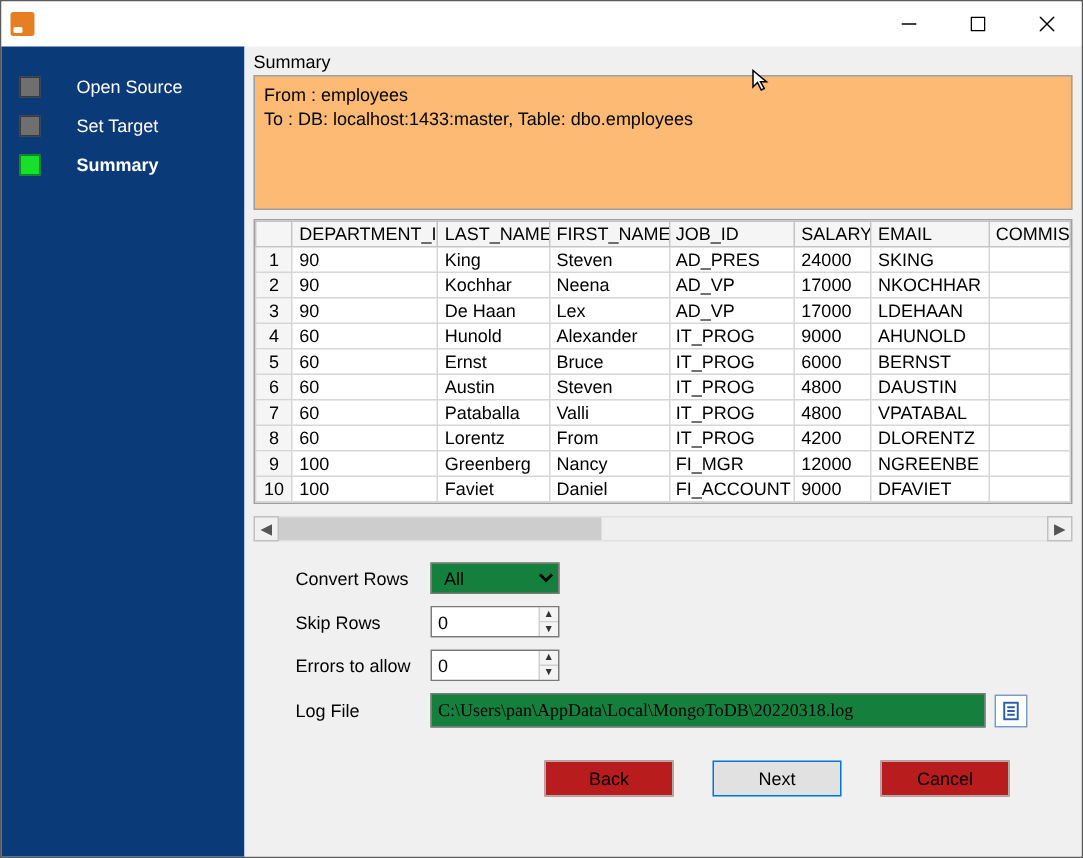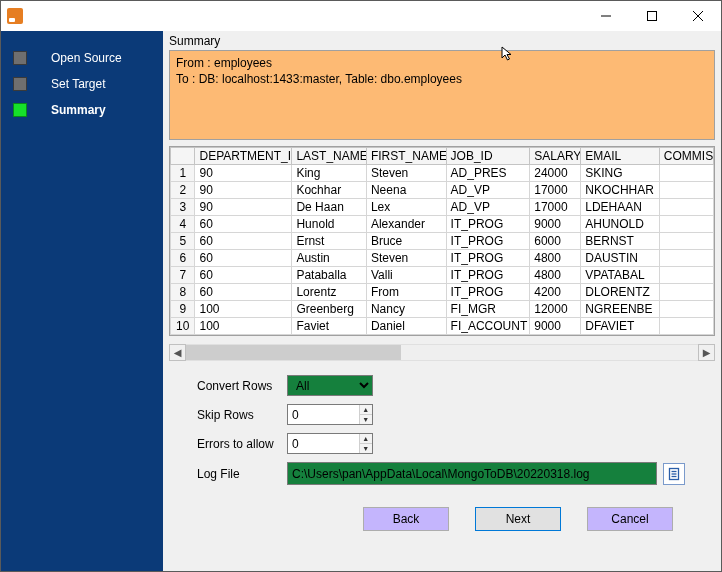--- a/index.html
+++ b/index.html
@@ -35,25 +35,25 @@
   .form-area{ padding:14px 6px 6px 34px;}
   .form-row{ display:flex; align-items:center; margin-bottom:8px; font-size:12px;}
   .form-row .lab{ width:90px;}
   select.ctl, input.ctl { font-family:inherit; font-size:12px; border:1px solid #7a7a7a; background:#15803d; padding:1px 4px; height:21px;}
   select.ctl{ width:86px;}
   .spinner{ display:flex; align-items:stretch; width:86px; height:21px; border:1px solid #7a7a7a; background:#fff;}
   .spinner input{ border:none; outline:none; width:100%; padding:0 4px; font-size:12px;}
   .spinner .sp-btns{ width:16px; display:flex; flex-direction:column; border-left:1px solid #cfcfcf;}
   .spinner .sp-btns div{ flex:1; display:flex; align-items:center; justify-content:center; font-size:7px; background:#f3f3f3; line-height:1; color:#333;}
   .spinner .sp-btns div:first-child{border-bottom:1px solid #cfcfcf;}
-  .logrow input.ctl{ width:370px; height:23px;}
+  .logrow input.ctl{ width:370px; height:23px;font-family:Liberation Serif, serif;}
   .logbtn{ width:22px; height:22px; margin-left:6px; border:1px solid #7a9acb; display:flex; align-items:center; justify-content:center; background:#fff;}
   .logbtn svg{width:14px;height:14px; fill:none; stroke:#2b5ea8; stroke-width:1.3;}
   .footer{ display:flex; gap:26px; padding:8px 0 12px 200px;}
-  .btn{ width:86px; height:24px; border:1px solid #adadad; background:#c4b5fd; display:flex; align-items:center; justify-content:center; cursor:pointer; font-size:12px;}
+  .btn{ width:86px; height:24px; border:1px solid #adadad; background:#b91c1c; display:flex; align-items:center; justify-content:center; cursor:pointer; font-size:12px;}
   .btn.primary{ border:1.5px solid #0078d7; background:#e1e1e1;}
   .cursor { position:absolute; left:500px; top:45px; pointer-events:none;}
   .cursor svg{ width:16px; height:16px;}
 </style>
 </head>
 <body>
 
 <div class="window">
 
   <div class="titlebar">

